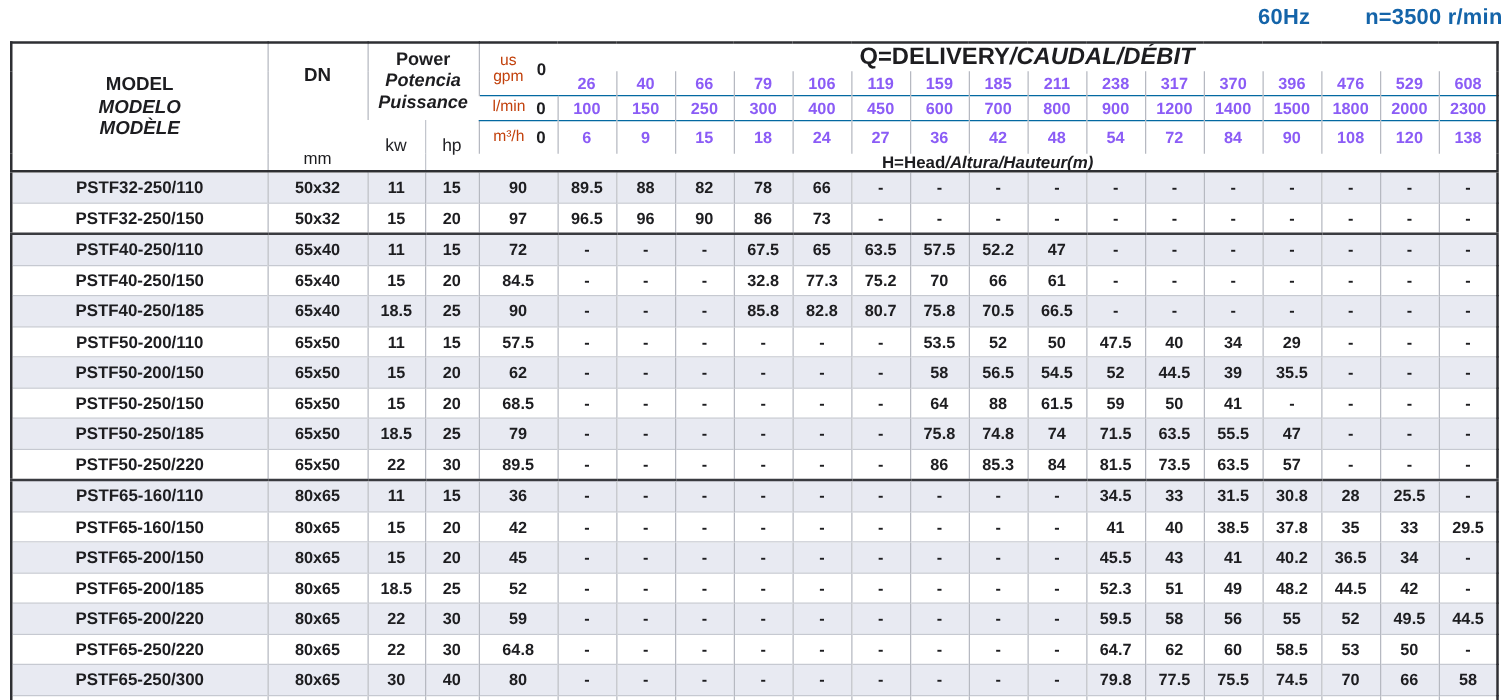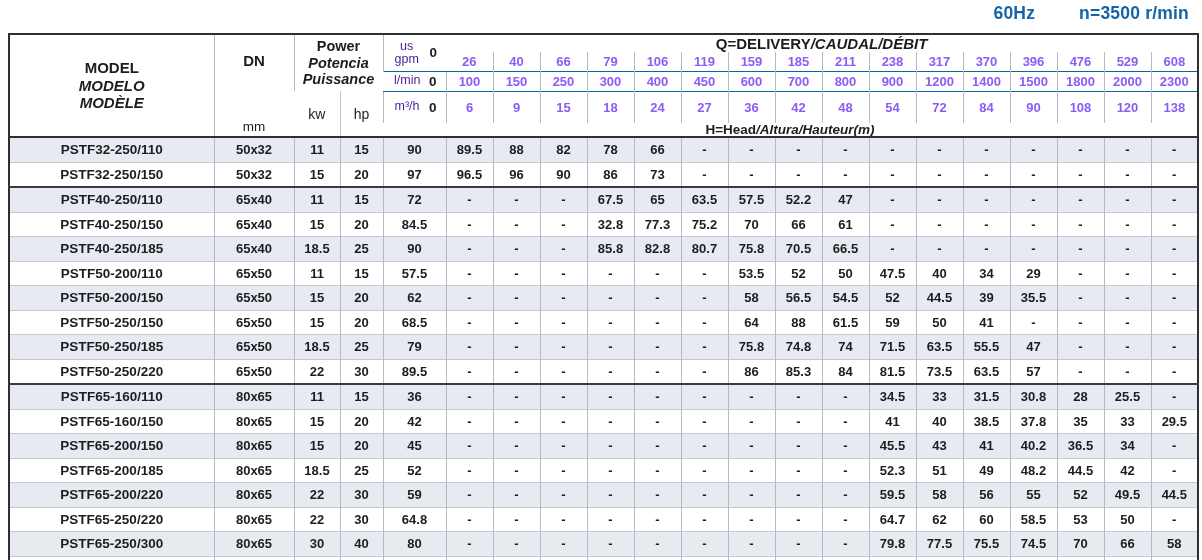--- a/index.html
+++ b/index.html
@@ -1,21 +1,21 @@
 <!DOCTYPE html>
 <html><head>
 <meta charset="utf-8">
 <style>
   html,body{margin:0;padding:0;}
   body{
     width:1202px;height:560px;background:#ffffff;position:relative;overflow:hidden;
     font-family:"Liberation Sans","DejaVu Sans",sans-serif;color:#1d1d20;
   }
   .banner{
-    position:absolute;top:3px;left:0;right:13px;display:flex;justify-content:flex-end;
+    position:absolute;top:3px;left:0;right:0;display:flex;justify-content:flex-end;
     gap:44px;font-size:17.5px;font-weight:bold;color:#1464a9;letter-spacing:.2px;
   }
   table.perf{
     position:absolute;left:8px;top:33px;width:1188px;table-layout:fixed;
     border-collapse:collapse;border:2px solid #2e2f33;background:#fff;
   }
   th,td{
     padding:0;margin:0;text-align:center;vertical-align:middle;white-space:nowrap;
     overflow:hidden;border-left:1px solid #b6b9c1;font-weight:bold;
   }
@@ -32,24 +32,24 @@
   .model-head .alt{font-style:italic;}
   .dn-head{vertical-align:top;margin-top:32px;}
   .dn-wrap{display:flex;flex-direction:column;height:84px;padding-top:17px;}
   .dn-wrap .dn-l{font-size:15px;}
   .dn-wrap .dn-u{margin-top:auto;font-weight:normal;font-size:13.5px;padding-bottom:2px;}
   .power-head{font-size:14.5px;line-height:1.15;}
   .power-head .alt{font-style:italic;}
   .kwhp{font-weight:normal;font-size:14px;color:#232327;}
   .hp-cell-h{border-left:1px solid #c3c6cd;}
   .unit-cell .in{display:flex;justify-content:space-between;align-items:center;padding:0 9px 0 11px;}
-  .unit-lbl{font-weight:normal;font-size:12.5px;color:#4c1d95;line-height:1.05;}
+  .unit-lbl{font-weight:normal;font-size:12.5px;color:#c2410c;line-height:1.05;}
   .unit-lbl .top{display:block;text-align:center;}
   .zero{font-size:13.5px;font-weight:bold;}
-  .q-title-cell{border-left:none;font-size:15px;vertical-align:bottom;padding-bottom:0px;}
+  .q-title-cell{border-left:none;font-size:19px;vertical-align:bottom;padding-bottom:0px;}
   .q-title-cell .alt,.h-band-cell .alt{font-style:italic;}
   .fv{font-size:13px;color:#8b5cf6;}
   .sep-top{border-top:1px solid #0369a1;}
   .h-band-cell{font-size:13.5px;vertical-align:top;line-height:1;}
   
   tbody td{height:23.5px;border-top:1px solid #c6c9d1;font-size:13px;color:#1d1d20;}
   tbody tr:first-child td{border-top:none;}
   tbody tr:nth-child(odd){background:#e8eaf2;}
   tbody tr.group-start td{border-top:2.5px solid #3a3b40;}
   td.model-cell{font-size:13.5px;}

